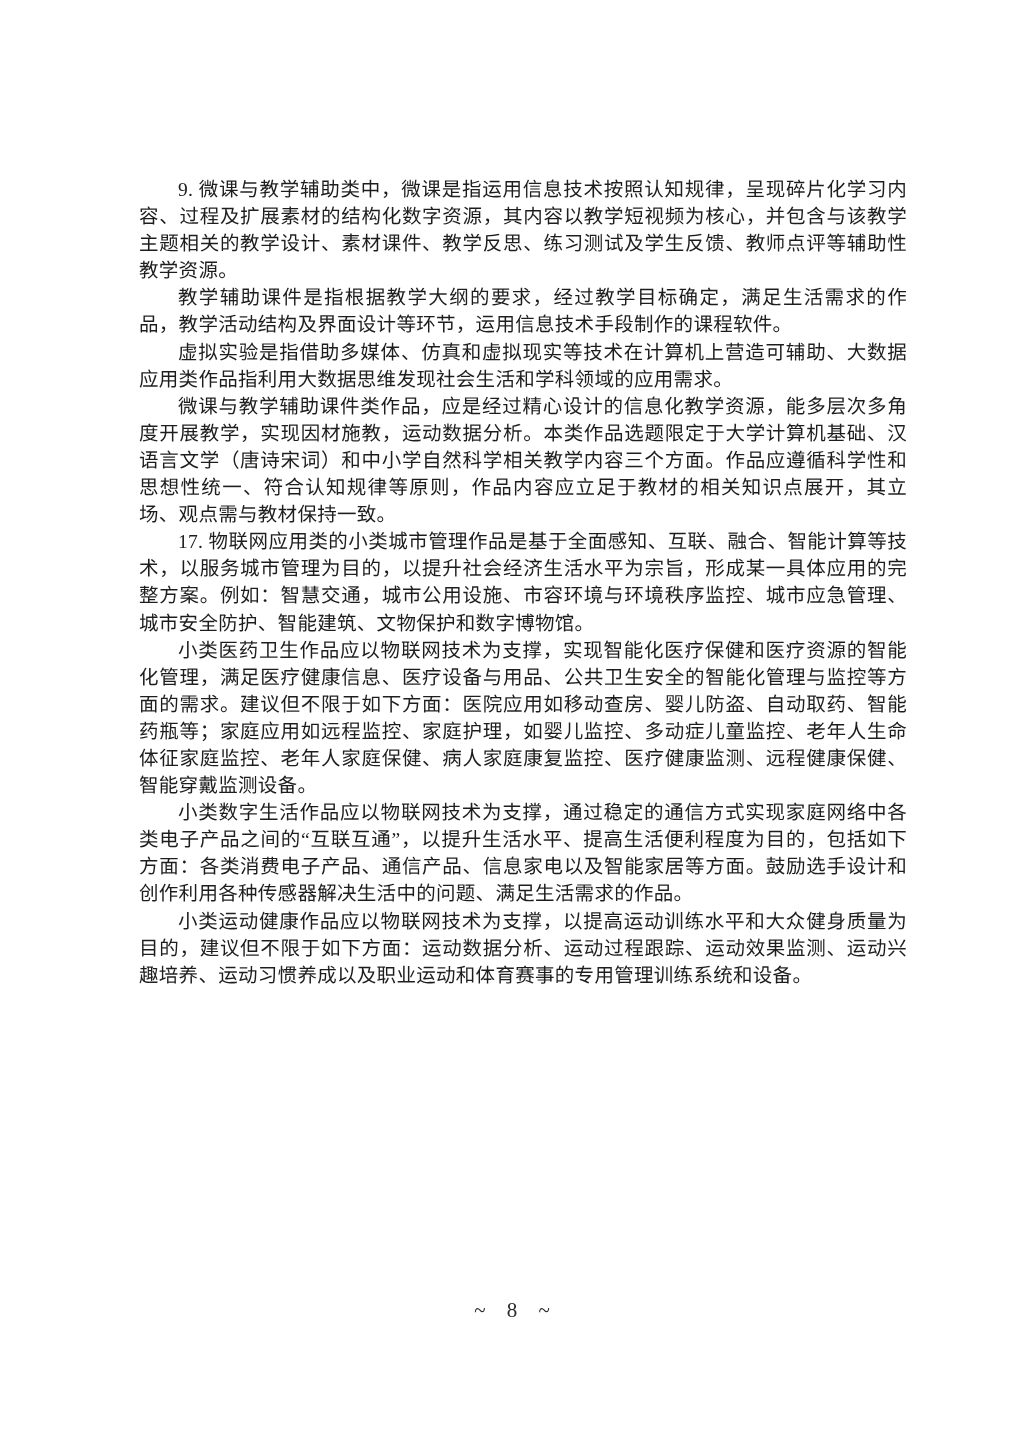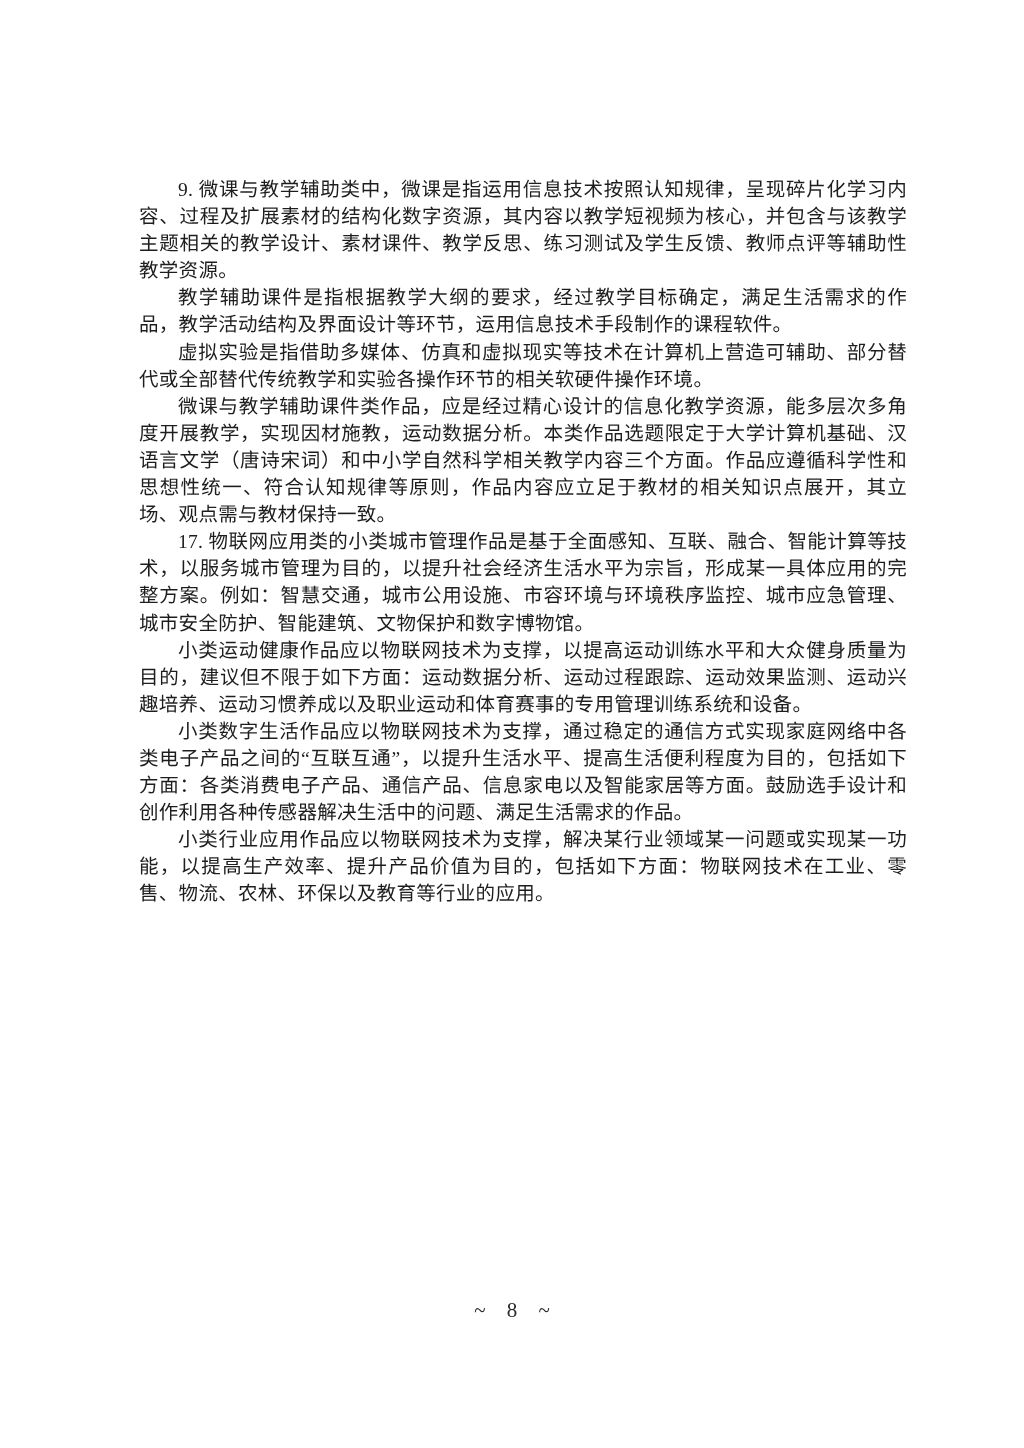--- a/index.html
+++ b/index.html
@@ -44,21 +44,21 @@
     font-family: "Liberation Serif", "DejaVu Serif", serif;
   }
 </style>
 </head>
 <body>
 
 <div class="page">
   <div class="text-block">
     <p>9. 微课与教学辅助类中，微课是指运用信息技术按照认知规律，呈现碎片化学习内容、过程及扩展素材的结构化数字资源，其内容以教学短视频为核心，并包含与该教学主题相关的教学设计、素材课件、教学反思、练习测试及学生反馈、教师点评等辅助性教学资源。</p>
     <p>教学辅助课件是指根据教学大纲的要求，经过教学目标确定，满足生活需求的作品，教学活动结构及界面设计等环节，运用信息技术手段制作的课程软件。</p>
-    <p>虚拟实验是指借助多媒体、仿真和虚拟现实等技术在计算机上营造可辅助、部分替代或全部替代传统教学和实验各操作环节的相关软硬件操作环境。</p>
+    <p>虚拟实验是指借助多媒体、仿真和虚拟现实等技术在计算机上营造可辅助、大数据应用类作品指利用大数据思维发现社会生活和学科领域的应用需求。</p>
     <p>微课与教学辅助课件类作品，应是经过精心设计的信息化教学资源，能多层次多角度开展教学，实现因材施教，运动数据分析。本类作品选题限定于大学计算机基础、汉语言文学（唐诗宋词）和中小学自然科学相关教学内容三个方面。作品应遵循科学性和思想性统一、符合认知规律等原则，作品内容应立足于教材的相关知识点展开，其立场、观点需与教材保持一致。</p>
     <p>17. 物联网应用类的小类城市管理作品是基于全面感知、互联、融合、智能计算等技术，以服务城市管理为目的，以提升社会经济生活水平为宗旨，形成某一具体应用的完整方案。例如：智慧交通，城市公用设施、市容环境与环境秩序监控、城市应急管理、城市安全防护、智能建筑、文物保护和数字博物馆。</p>
+    <p>小类医药卫生作品应以物联网技术为支撑，实现智能化医疗保健和医疗资源的智能化管理，满足医疗健康信息、医疗设备与用品、公共卫生安全的智能化管理与监控等方面的需求。建议但不限于如下方面：医院应用如移动查房、婴儿防盗、自动取药、智能药瓶等；家庭应用如远程监控、家庭护理，如婴儿监控、多动症儿童监控、老年人生命体征家庭监控、老年人家庭保健、病人家庭康复监控、医疗健康监测、远程健康保健、智能穿戴监测设备。</p>
+    <p>小类数字生活作品应以物联网技术为支撑，通过稳定的通信方式实现家庭网络中各类电子产品之间的“互联互通”，以提升生活水平、提高生活便利程度为目的，包括如下方面：各类消费电子产品、通信产品、信息家电以及智能家居等方面。鼓励选手设计和创作利用各种传感器解决生活中的问题、满足生活需求的作品。</p>
     <p>小类运动健康作品应以物联网技术为支撑，以提高运动训练水平和大众健身质量为目的，建议但不限于如下方面：运动数据分析、运动过程跟踪、运动效果监测、运动兴趣培养、运动习惯养成以及职业运动和体育赛事的专用管理训练系统和设备。</p>
-    <p>小类数字生活作品应以物联网技术为支撑，通过稳定的通信方式实现家庭网络中各类电子产品之间的“互联互通”，以提升生活水平、提高生活便利程度为目的，包括如下方面：各类消费电子产品、通信产品、信息家电以及智能家居等方面。鼓励选手设计和创作利用各种传感器解决生活中的问题、满足生活需求的作品。</p>
-    <p>小类行业应用作品应以物联网技术为支撑，解决某行业领域某一问题或实现某一功能，以提高生产效率、提升产品价值为目的，包括如下方面：物联网技术在工业、零售、物流、农林、环保以及教育等行业的应用。</p>
   </div>
   <div class="page-footer">~ 8 ~</div>
 </div>
 
 </body></html>

